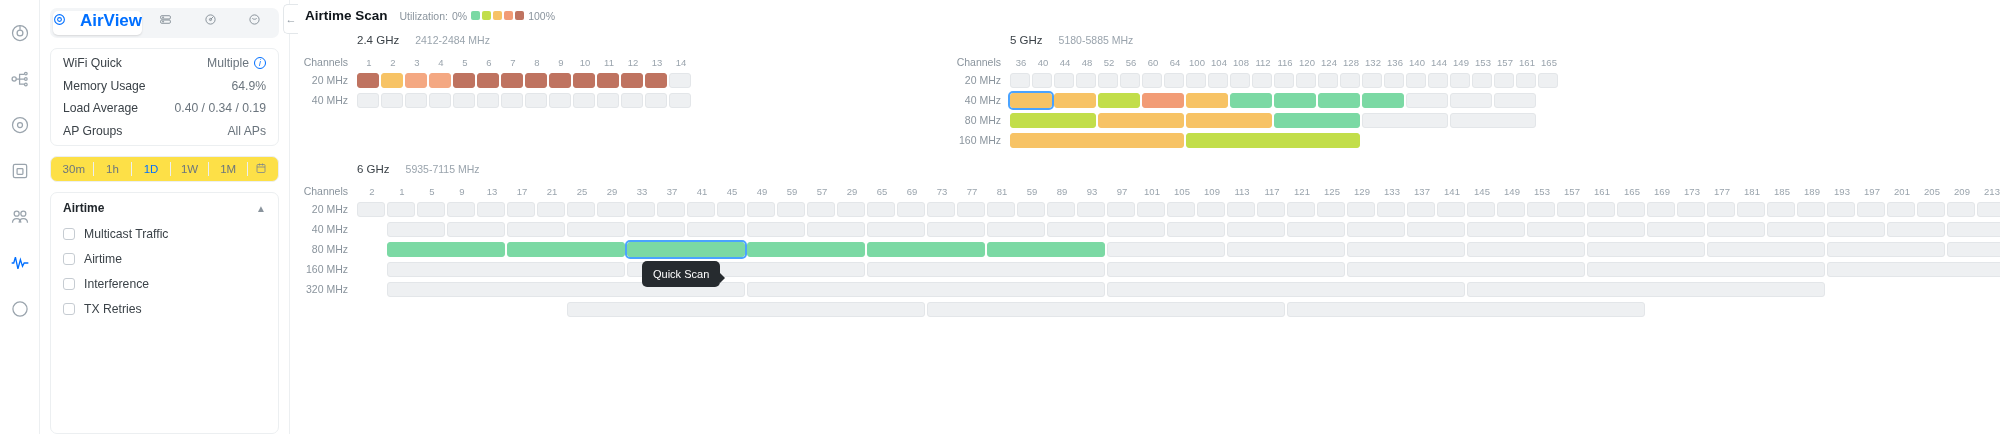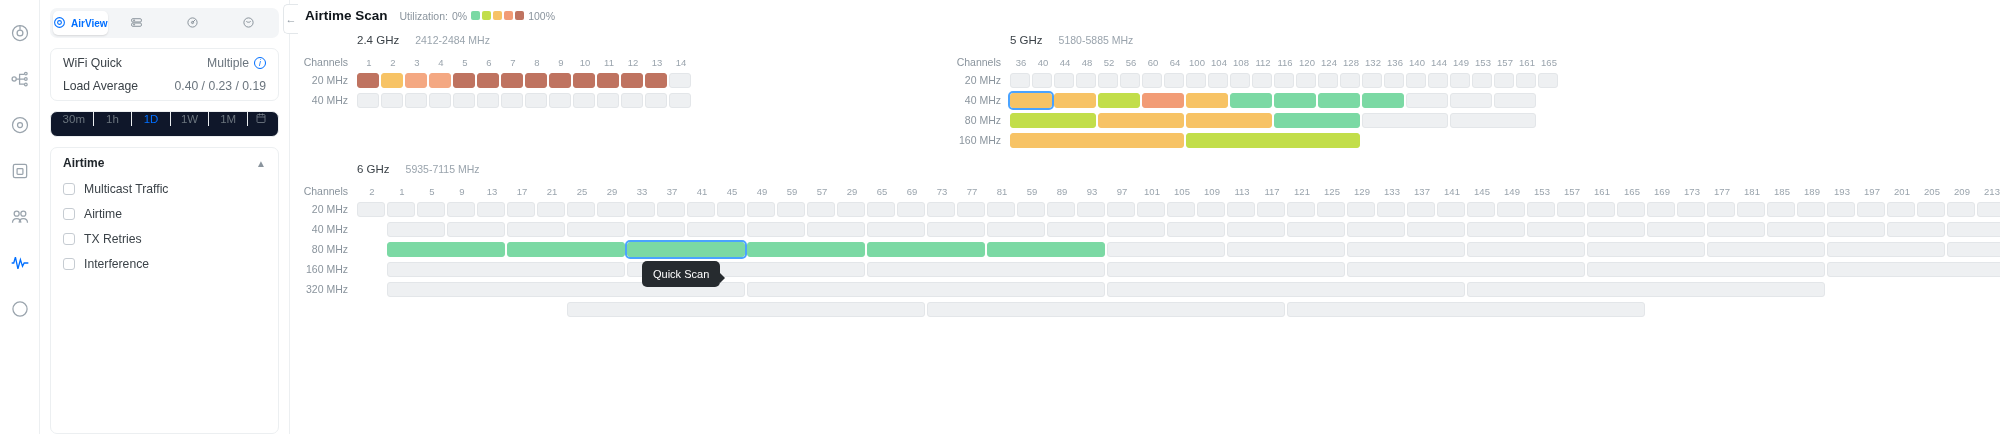--- a/index.html
+++ b/index.html
@@ -32,44 +32,44 @@
     padding:8px 10px 0 10px;
     display:flex; flex-direction:column; gap:10px;
   }
   .tabstrip{
     display:flex; align-items:center;
     background:#f3f5f7; border-radius:7px; padding:3px; gap:2px;
     height:30px;
   }
   .tab{
     flex:1; height:24px; border-radius:5px;
-    display:flex; align-items:center; justify-content:center; gap:5px;
-    font-size:10px; color:#7a848d; cursor:pointer;
+    display:flex; align-items:flex-start; justify-content:center; gap:14px;
+    font-size:17px; color:#7a848d; cursor:pointer;
   }
   .tab.active{ background:#fff; color:#006fff; box-shadow:0 1px 2px rgba(0,0,0,.12); font-weight:600;}
   .tab svg{ width:13px; height:13px; }
 
   .card{
     border:1px solid #eceff1; border-radius:7px; background:#fff;
     padding:3px 12px;
   }
   .kv{
     display:flex; justify-content:space-between; align-items:center;
     font-size:12.2px; height:22.6px; color:#3b4248;
   }
   .kv .k{ color:#3b4248; }
   .kv .v{ color:#6b757e; display:flex; align-items:center; gap:5px;}
   .info-ico{
     width:12px;height:12px;border-radius:50%;border:1.2px solid #006fff;
     color:#006fff;font-size:8.5px;line-height:10px;text-align:center;font-style:italic;
   }
 
   .rangecard{
-    border:1px solid #eceff1;border-radius:7px;background:#0f172a;
-    height:26px;display:flex;align-items:flex-start;padding:0 4px;
+    border:1px solid #eceff1;border-radius:7px;background:#fde047;
+    height:26px;display:flex;align-items:center;padding:0 4px;
   }
   .range{
     flex:1;text-align:center;font-size:11.5px;color:#6b757e;cursor:pointer;
     border-right:1px solid #eceff1;line-height:14px;
   }
   .range:last-child{border-right:none;}
   .range.active{ color:#006fff; }
   .range.icon{ flex:0 0 26px; color:#7a848d; }
 
   .filtercard{
@@ -224,22 +224,30 @@
 
     <div class="card">
       <div class="kv">
         <span class="k">WiFi Quick</span>
         <span class="v">
           <span>Multiple</span>
           <span class="info-ico">i</span>
         </span>
       </div>
       <div class="kv">
+        <span class="k">Memory Usage</span>
+        <span class="v">64.9%</span>
+      </div>
+      <div class="kv">
         <span class="k">Load Average</span>
-        <span class="v">0.40 / 0.23 / 0.19</span>
+        <span class="v">0.40 / 0.34 / 0.19</span>
+      </div>
+      <div class="kv">
+        <span class="k">AP Groups</span>
+        <span class="v">All APs</span>
       </div>
     </div>
 
     <div class="rangecard">
       <div class="range">30m</div>
       <div class="range">1h</div>
       <div class="range active">1D</div>
       <div class="range">1W</div>
       <div class="range">1M</div>
       <div class="range icon">
@@ -258,25 +266,25 @@
       <div class="chk">
         <span class="box"></span>
         <span>Multicast Traffic</span>
       </div>
       <div class="chk">
         <span class="box"></span>
         <span>Airtime</span>
       </div>
       <div class="chk">
         <span class="box"></span>
-        <span>TX Retries</span>
+        <span>Interference</span>
       </div>
       <div class="chk">
         <span class="box"></span>
-        <span>Interference</span>
+        <span>TX Retries</span>
       </div>
     </div>
   </div>
 
   <div class="collapse">←</div>
 
   <div class="main">
 
     <div class="mhead">
       <div class="mtitle">Airtime Scan</div>

